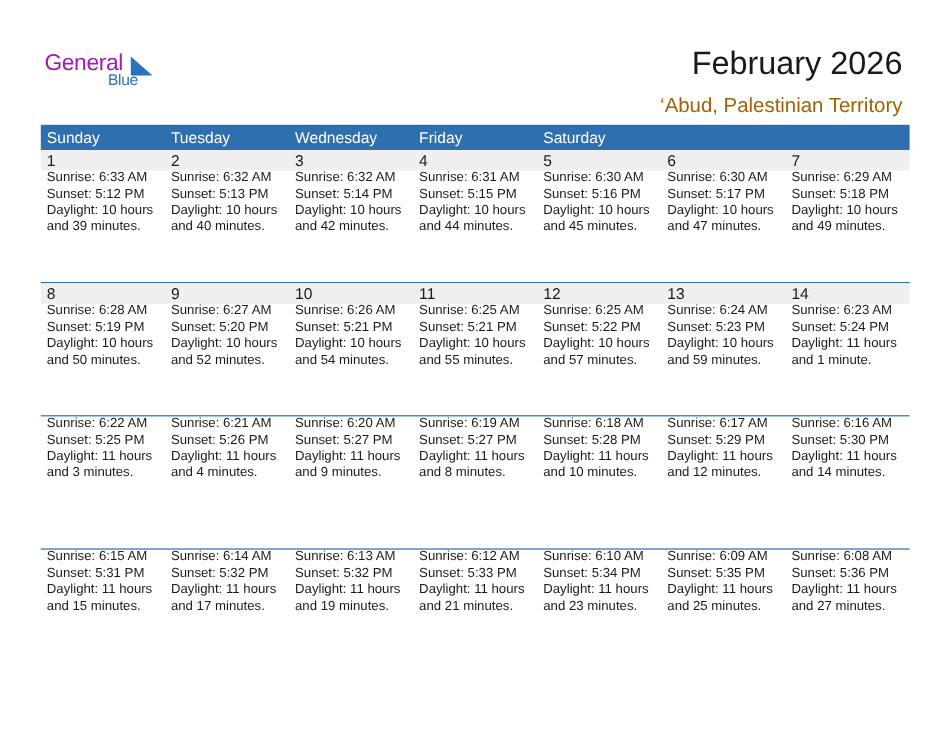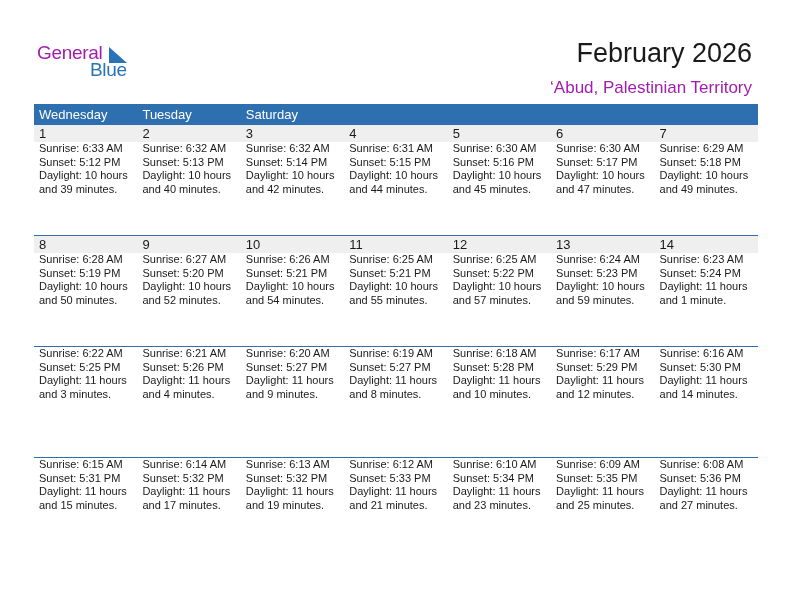--- a/index.html
+++ b/index.html
@@ -1,24 +1,24 @@
 <!DOCTYPE html>
 <html><head>
   <meta charset="utf-8">
   <style>
     html, body { margin: 0; padding: 0; background: #ffffff; }
     body { width: 792px; height: 612px; position: relative; overflow: hidden;
            font-family: "Liberation Sans", sans-serif; color: #1a1a1a; }
     .logo { position: absolute; left: 37px; top: 42px; width: 100px; height: 40px; }
     .logo .general { position: absolute; left: 0; top: 0; font-size: 19px; color: #a21caf; letter-spacing: -0.3px; }
-    .logo .blue { position: absolute; left: 53px; top: 17px; font-size: 19px; color: #2a73b8; letter-spacing: -0.3px; }
+    .logo .blue { position: absolute; left: 53px; top: 17px; font-size: 13px; color: #2a73b8; letter-spacing: -0.3px; }
     .logo .tri { position: absolute; left: 72px; top: 5px; width: 0; height: 0;
                  border-bottom: 16px solid #2a73b8; border-right: 18px solid transparent; }
     .title { position: absolute; right: 40px; top: 38px; font-size: 27px; color: #1a1a1a; }
-    .subtitle { position: absolute; right: 40px; top: 78px; font-size: 17px; color: #a21caf; }
+    .subtitle { position: absolute; right: 40px; top: 78px; font-size: 17px; color: #a16207; }
     .cal { position: absolute; left: 34px; top: 104px; width: 724px; }
     .hdr { display: flex; background: #2e6fb0; height: 21px; }
     .hdr div { width: 103.43px; color: #ffffff; font-size: 13px; line-height: 21px; padding-left: 5px; box-sizing: border-box; }
     .week { height: 110px; }
     .week.notfirst { border-top: 1px solid #2e6fb0; }
     .daterow { display: flex; background: #efefef; height: 17px; }
     .daterow div { width: 103.43px; font-size: 13px; line-height: 17px; padding-left: 5px; box-sizing: border-box; }
     .inforow { display: flex; }
     .cell { width: 103.43px; padding-left: 5px; box-sizing: border-box; font-size: 11px; line-height: 13.5px; }
     .cell div { white-space: nowrap; }
@@ -30,22 +30,24 @@
   <span class="general">General</span>
   <span class="tri"></span>
   <span class="blue">Blue</span>
 </div>
 
 <div class="title">February 2026</div>
 <div class="subtitle">‘Abud, Palestinian Territory</div>
 
 <div class="cal">
   <div class="hdr">
+    <div>Sunday</div>
+    <div>Tuesday</div>
     <div>Wednesday</div>
-    <div>Tuesday</div>
+    <div>Friday</div>
     <div>Saturday</div>
   </div>
   <div id="weeks">
       <div class="week">
         <div class="daterow">
           <div>1</div>
           <div>2</div>
           <div>3</div>
           <div>4</div>
           <div>5</div>

